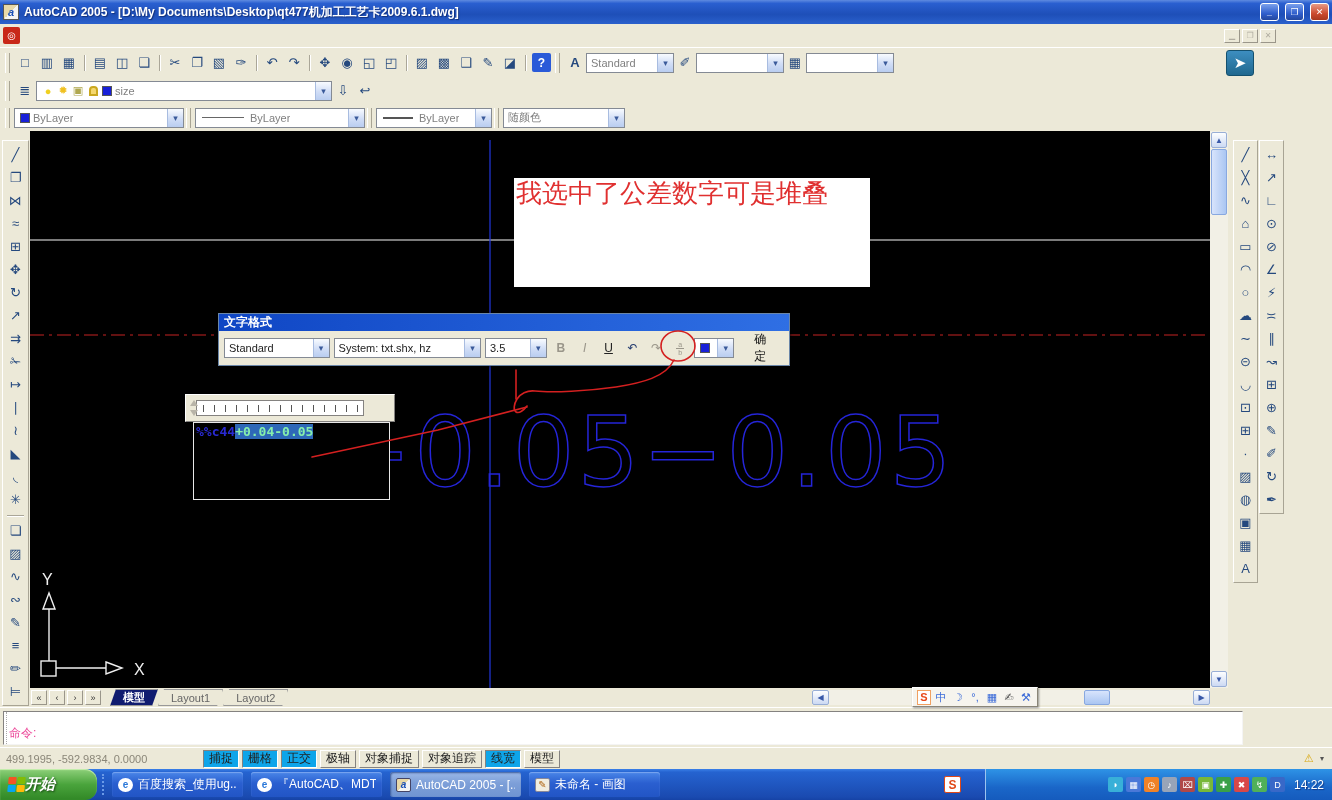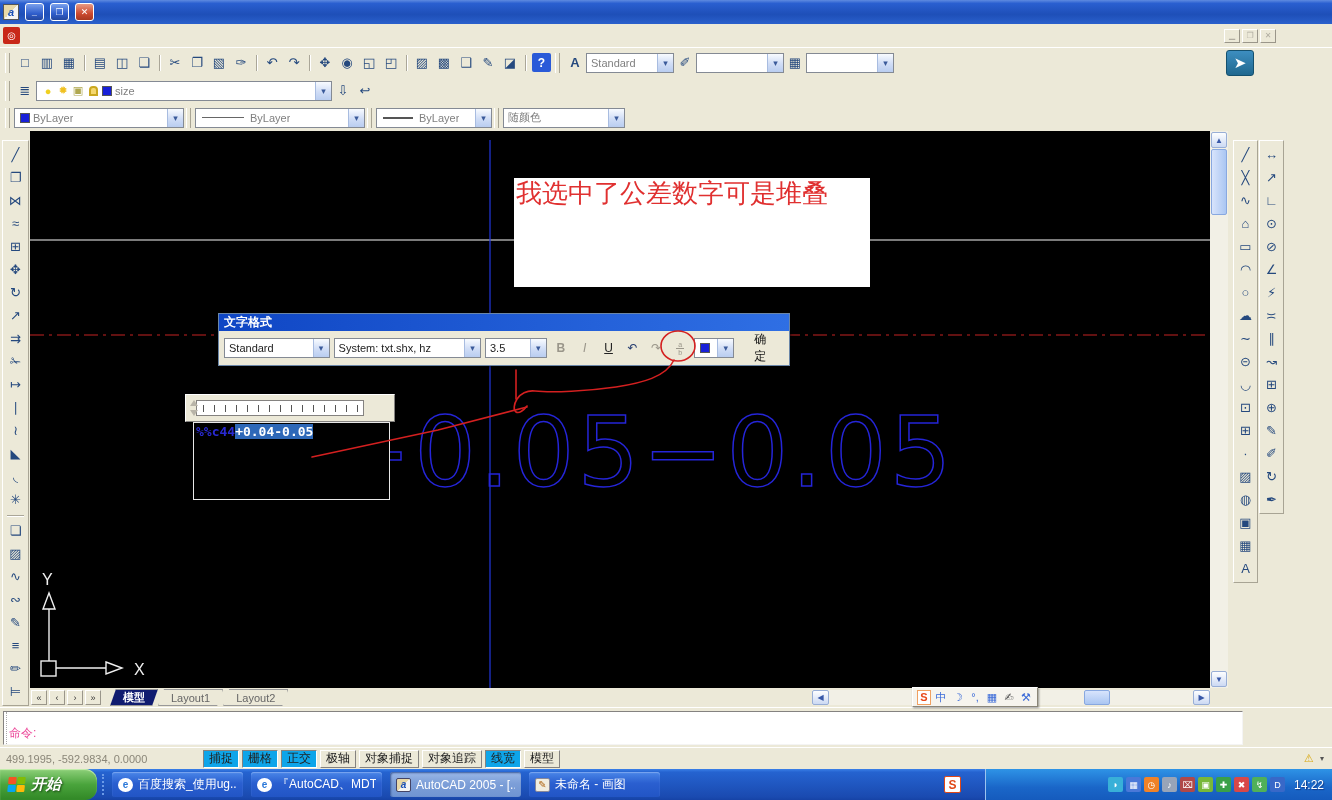--- a/index.html
+++ b/index.html
@@ -81,21 +81,21 @@
   .ruler-strip{position:relative;margin-left:10px;width:168px;height:16px;background:#fff;border:1px solid #848280}
   .ruler-strip::after{content:"";position:absolute;left:6px;right:2px;bottom:3px;height:7px;
     background:repeating-linear-gradient(90deg,#555 0 1px,transparent 1px 11px)}
   .indent{position:absolute;left:-7px;top:-1px;width:8px;height:16px;display:flex;flex-direction:column;align-items:center;justify-content:space-between}
   .indent i{display:block;width:0;height:0;border-left:4px solid transparent;border-right:4px solid transparent}
   .indent .up{border-top:6px solid #b8b4a8}
   .indent .dn{border-bottom:6px solid #b8b4a8}
   .mtext-editor{position:absolute;left:163px;top:291px;width:197px;height:78px;background:#000;border:1px solid #e8e8e8;z-index:3;
     padding:1px 2px;font-family:"DejaVu Sans Mono",monospace;font-size:13px;font-weight:bold;white-space:nowrap}
   .mtext-editor .pre{color:#2a2ad4}
-  .mtext-editor .sel{background:#2e68b8;color:#ffffff}
+  .mtext-editor .sel{background:#2e68b8;color:#86efac}
 
   
   .sb-v{position:absolute;left:1210px;top:0;width:18px;height:557px;background:#f2f0e6}
   .sb-btn{position:absolute;width:16px;height:16px;left:1px;background:linear-gradient(180deg,#fdfeff,#ccd9f3);
     border:1px solid #98aed6;border-radius:2px;color:#3858a8;font-size:8px;display:flex;align-items:center;justify-content:center}
   .sb-thumb-v{position:absolute;left:1px;top:18px;width:16px;height:66px;background:linear-gradient(90deg,#d8e4fc,#aac6f2);
     border:1px solid #88a8e0;border-radius:2px}
 
   
   #tabsrow{position:absolute;left:30px;top:557px;width:1180px;height:19px;background:#ece9d8;display:flex;align-items:center}
@@ -132,21 +132,21 @@
     border:1px solid;border-color:#fff #848280 #848280 #fff}
   .toggle.on{border-color:#848280 #fff #fff #848280;background:#0ea5e9}
   .status-right{margin-left:auto;display:flex;align-items:center;gap:3px;margin-right:4px}
   .alert-ic{width:16px;height:15px;display:flex;align-items:center;justify-content:center;font-size:11px;color:#d8a810}
   .alert-dd{font-size:8px;color:#555}
 
   
   #taskbar{position:absolute;left:0;top:769px;width:1332px;height:31px;
     background:linear-gradient(180deg,#3a80e8 0%,#2563d0 10%,#1f55be 55%,#1a4ab0 90%,#1643a6 100%)}
   .start-btn{position:absolute;left:0;top:0;width:97px;height:31px;border-radius:0 12px 12px 0;display:flex;align-items:center;
-    gap:6px;padding-left:8px;background:linear-gradient(180deg,#8ed07a,#4aa43c 50%,#338a28 95%);
+    padding-left:8px;background:linear-gradient(180deg,#8ed07a,#4aa43c 50%,#338a28 95%);
     box-shadow:inset 0 1px 1px #c8f0b0;color:#fff;font-size:15px;font-weight:bold;font-style:italic;text-shadow:1px 1px 2px #1a4a12}
   .winflag{width:17px;height:15px;display:grid;grid-template-columns:8px 8px;grid-template-rows:7px 7px;gap:1px;transform:skew(-6deg)}
   .winflag i{border-radius:1px}
   .winflag .f1{background:#f35325}.winflag .f2{background:#81bc06}.winflag .f3{background:#05a6f0}.winflag .f4{background:#ffba08}
   .tb-sep{position:absolute;left:102px;top:5px;bottom:5px;width:4px;border-left:2px dotted #6a9ae8}
   .tasks{position:absolute;left:112px;top:0;height:31px;display:flex;align-items:center;gap:8px}
   .task{width:131px;height:25px;border-radius:3px;display:flex;align-items:center;gap:5px;padding:0 6px;color:#fff;font-size:12px;
     background:linear-gradient(180deg,#4a86e8,#2a5fd0 45%,#2255c5);box-shadow:inset 0 1px 1px #7aa6f0;white-space:nowrap;overflow:hidden}
   .task.active{background:linear-gradient(180deg,#9cb9e8,#7d9fd8 45%,#6f94d2);box-shadow:inset 1px 1px 2px #3a5a9a;color:#fff}
   .task-ic{width:15px;height:14px;border-radius:2px;display:flex;align-items:center;justify-content:center;font-size:10px;flex:none}
@@ -163,20 +163,21 @@
   .t6{background:#78b838}.t7{background:#3aa048}.t8{background:#d84848}.t9{background:#50b058}.t10{background:#3868c8}
   .clock{color:#fff;font-size:12px;margin-left:6px;text-shadow:1px 1px 1px #123a88}
 </style>
 </head>
 <body>
 
 <div class="screen">
 
   <div id="titlebar">
     <span class="app-icon">a</span>
+    <span class="title-text">AutoCAD 2005 - [D:\My Documents\Desktop\qt477机加工工艺卡2009.6.1.dwg]</span>
     <span class="winbtn min">_</span>
     <span class="winbtn res">❐</span>
     <span class="winbtn close">✕</span>
   </div>
 
   <div id="menubar">
     <span class="acad-menu-icon">◎</span>
     <div class="mdi-btns">
       <span class="mdi-btn">▁</span>
       <span class="mdi-btn">❐</span>

